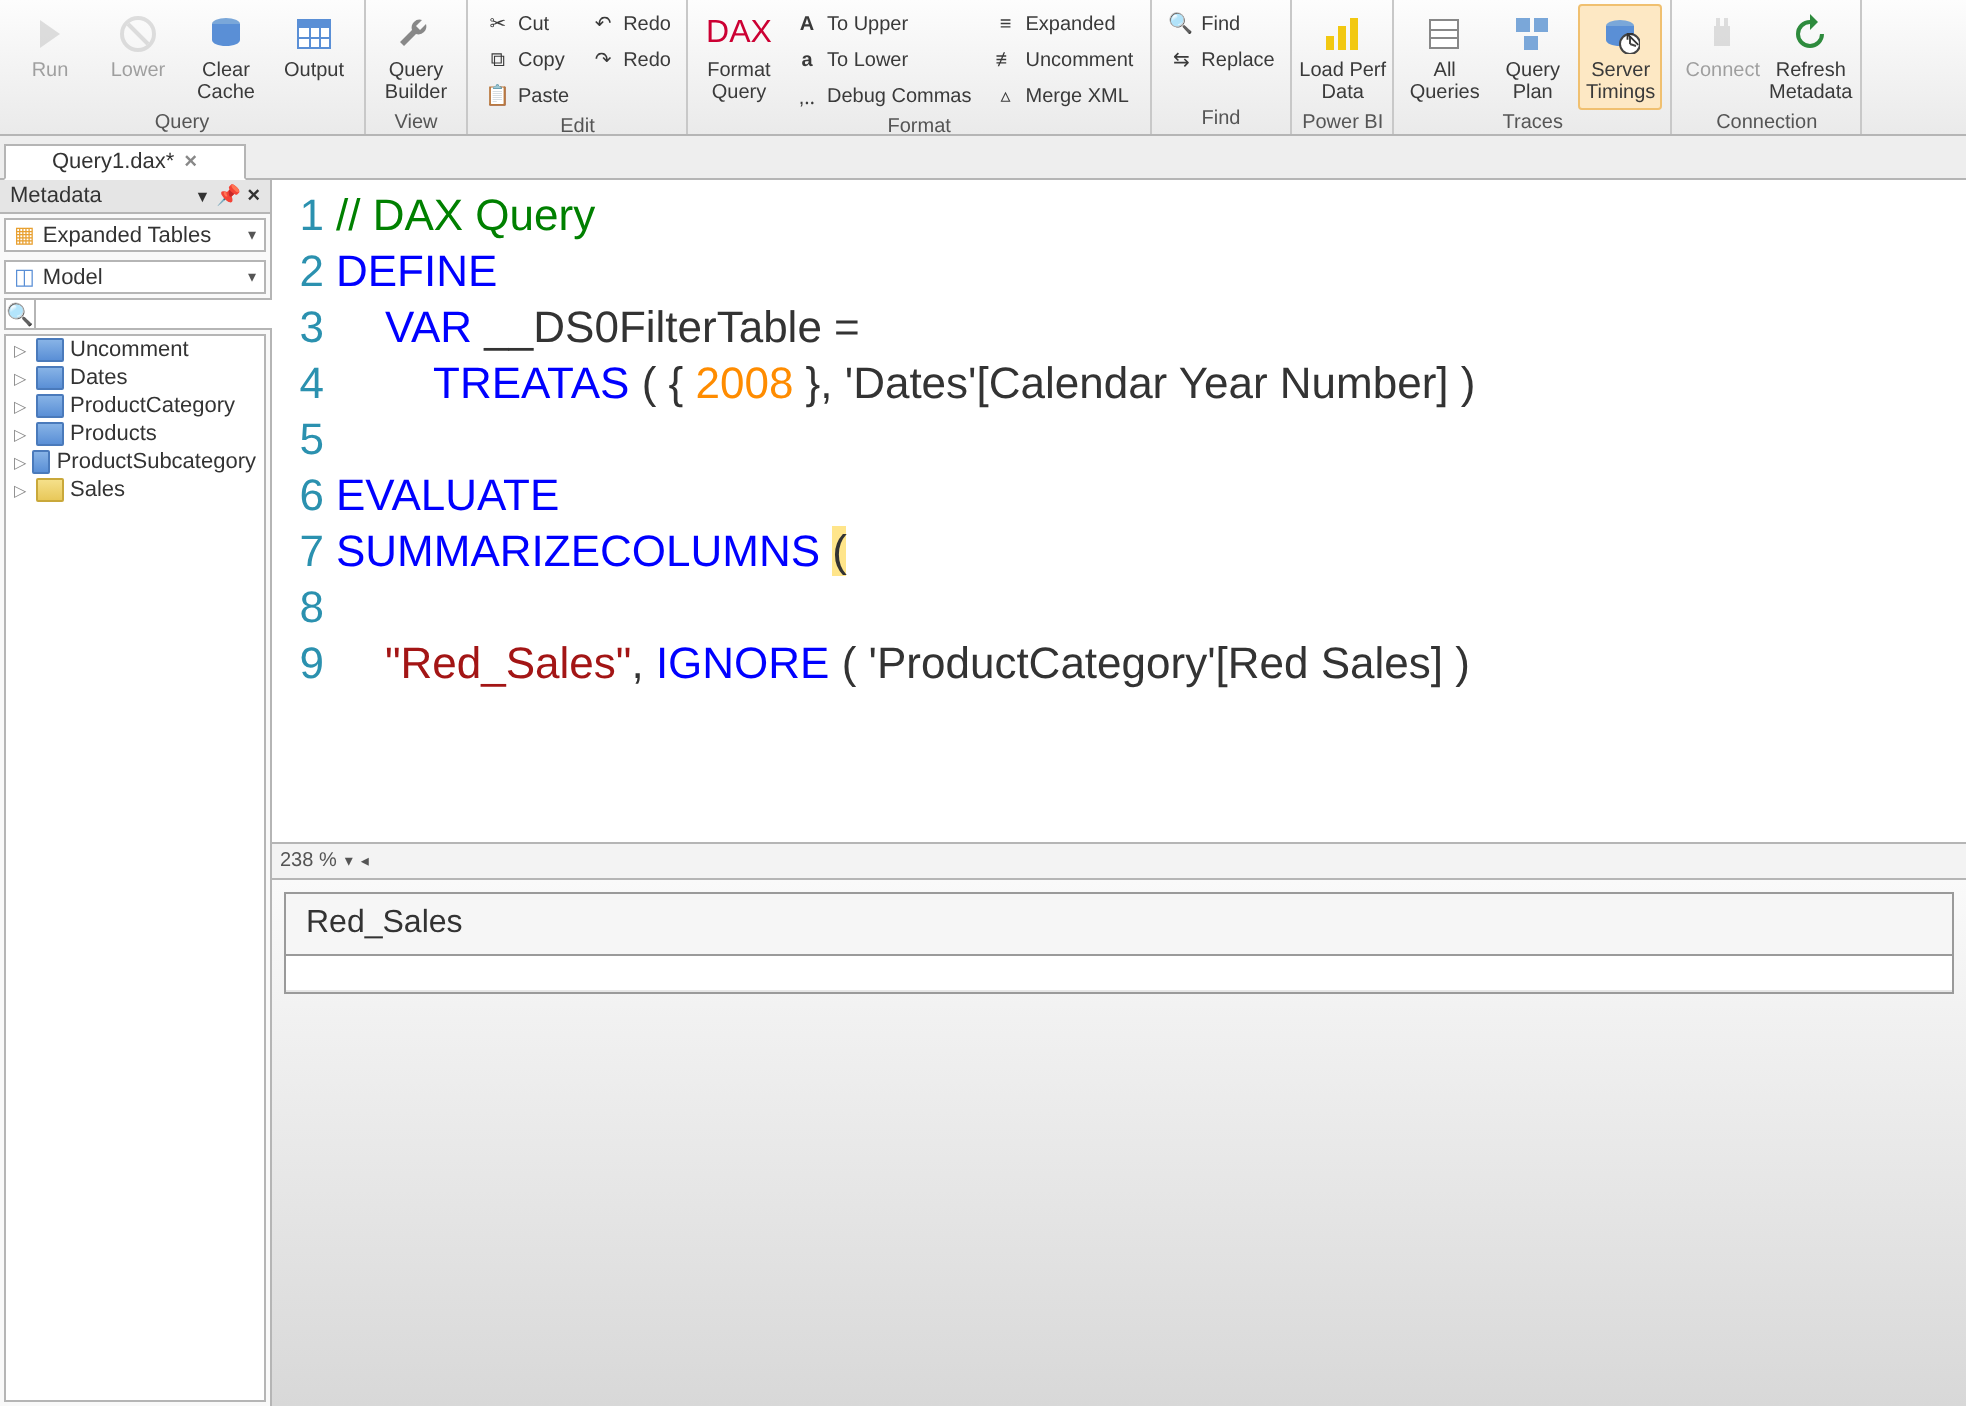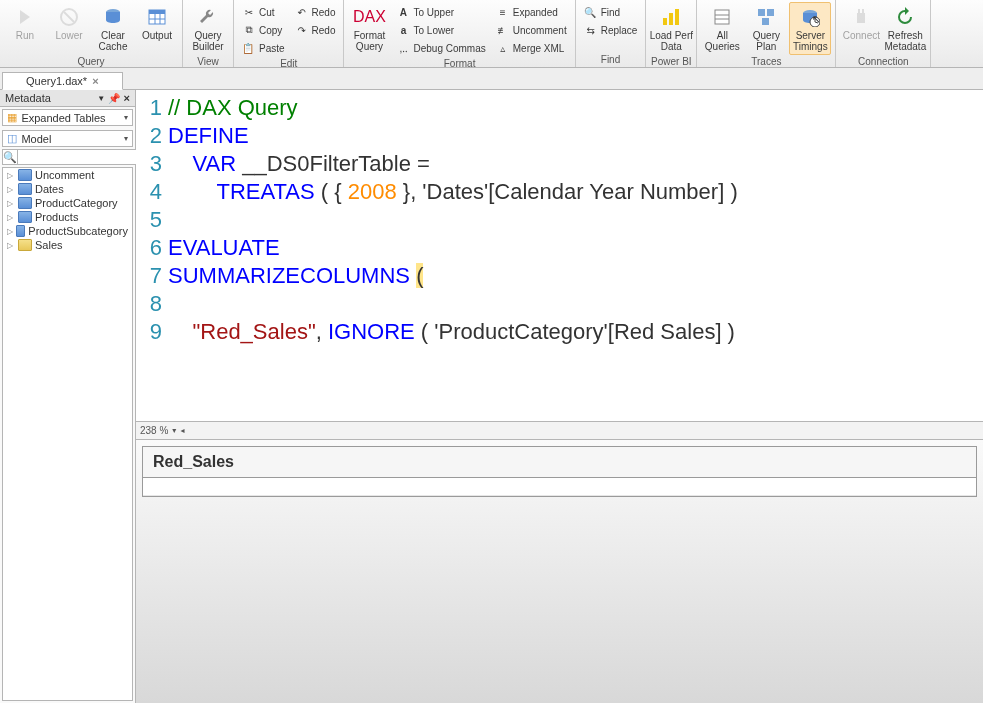--- a/index.html
+++ b/index.html
@@ -42,21 +42,21 @@
 .cm{color:#008000}
 .kw{color:#0000ff}
 .fn{color:#0000ff}
 .num{color:#ff8c00}
 .str{color:#a31515}
 .hl{background:#ffe58a}
 .statbar{height:18px;border-top:1px solid #b5b5b5;background:#f3f3f3;font-size:10px;color:#555;display:flex;align-items:center;padding:0 4px;gap:4px}
 .resultspane{height:264px;border-top:1px solid #b5b5b5;display:flex;flex-direction:column;background:linear-gradient(#fafafa,#d8d8d8)}
 .reshdr{font-size:11px;color:#555;padding:1px 4px;border-bottom:1px solid #b5b5b5;background:#f3f3f3}
 .grid{margin:6px;border:1px solid #9a9a9a;background:#fff;flex:0 0 auto}
-.gridhdr{background:#f6f6f6;border-bottom:1px solid #9a9a9a;padding:6px 10px;font-size:16px;font-weight:700}
+.gridhdr{background:#f6f6f6;border-bottom:1px solid #9a9a9a;padding:6px 10px;font-size:16px;font-weight:400}
 .gridrow{height:18px;border-bottom:1px solid #e6e6e6}
 svg{display:block}
 </style>
 </head>
 <body>
 
 <div class="ribbon">
  <div class="rgroup">
   <div class="rgroup-body">
    <div class="bigbtn disabled">

